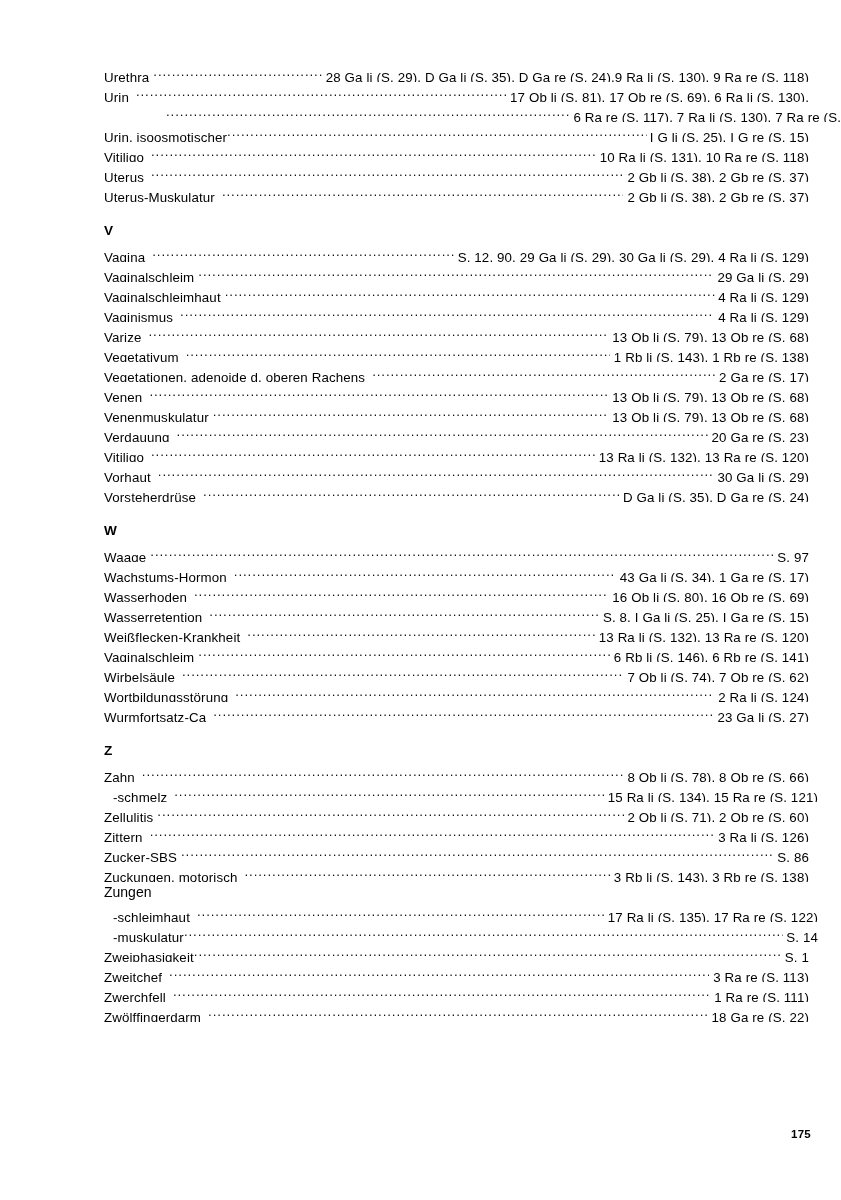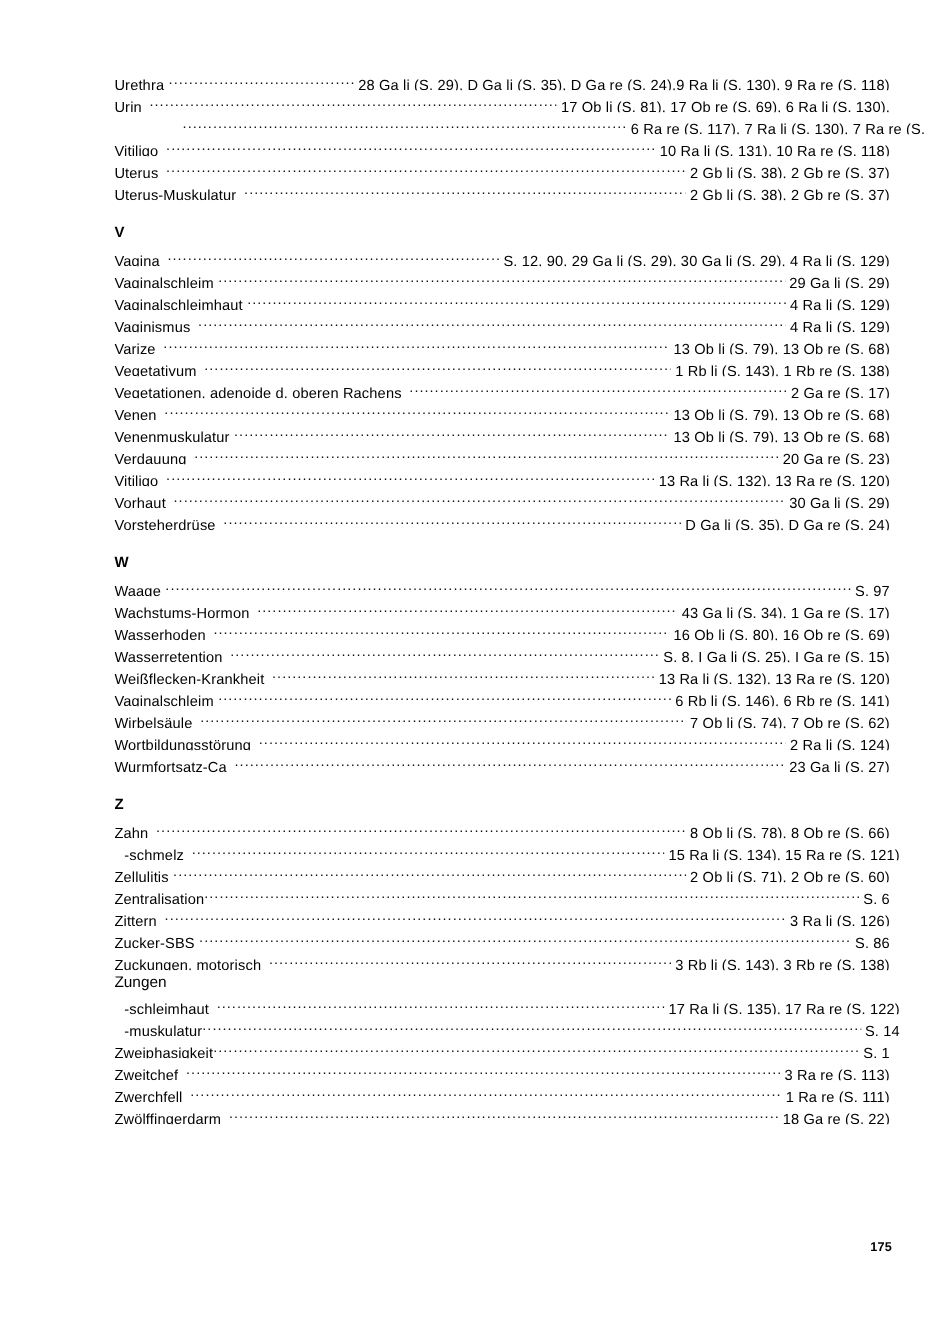--- a/index.html
+++ b/index.html
@@ -132,20 +132,25 @@
         <div class="entry gap-wide">
           <span class="term">Urin</span>
           <span class="leader"></span>
           <span class="refs">17 Ob li (S. 81), 17 Ob re (S. 69), 6 Ra li (S. 130),</span>
         </div>
         <div class="entry gap-both continuation">
           <span class="term"></span>
           <span class="leader"></span>
           <span class="refs">6 Ra re (S. 117), 7 Ra li (S. 130), 7 Ra re (S. 117)</span>
         </div>
+        <div class="entry gap-none">
+          <span class="term">Urin, isoosmotischer</span>
+          <span class="leader"></span>
+          <span class="refs">I G li (S. 25), I G re (S. 15)</span>
+        </div>
         <div class="entry gap-wide">
           <span class="term">Vitiligo</span>
           <span class="leader"></span>
           <span class="refs">10 Ra li (S. 131), 10 Ra re (S. 118)</span>
         </div>
         <div class="entry gap-wide">
           <span class="term">Uterus</span>
           <span class="leader"></span>
           <span class="refs">2 Gb li (S. 38), 2 Gb re (S. 37)</span>
         </div>
@@ -281,25 +286,20 @@
         <div class="entry gap-wide sub">
           <span class="term">-schmelz</span>
           <span class="leader"></span>
           <span class="refs">15 Ra li (S. 134), 15 Ra re (S. 121)</span>
         </div>
         <div class="entry gap-both">
           <span class="term">Zellulitis</span>
           <span class="leader"></span>
           <span class="refs">2 Ob li (S. 71), 2 Ob re (S. 60)</span>
         </div>
-        <div class="entry gap-none">
-          <span class="term">Zentralisation</span>
-          <span class="leader"></span>
-          <span class="refs">S. 6</span>
-        </div>
         <div class="entry gap-wide">
           <span class="term">Zittern</span>
           <span class="leader"></span>
           <span class="refs">3 Ra li (S. 126)</span>
         </div>
         <div class="entry gap-both">
           <span class="term">Zucker-SBS</span>
           <span class="leader"></span>
           <span class="refs">S. 86</span>
         </div>

